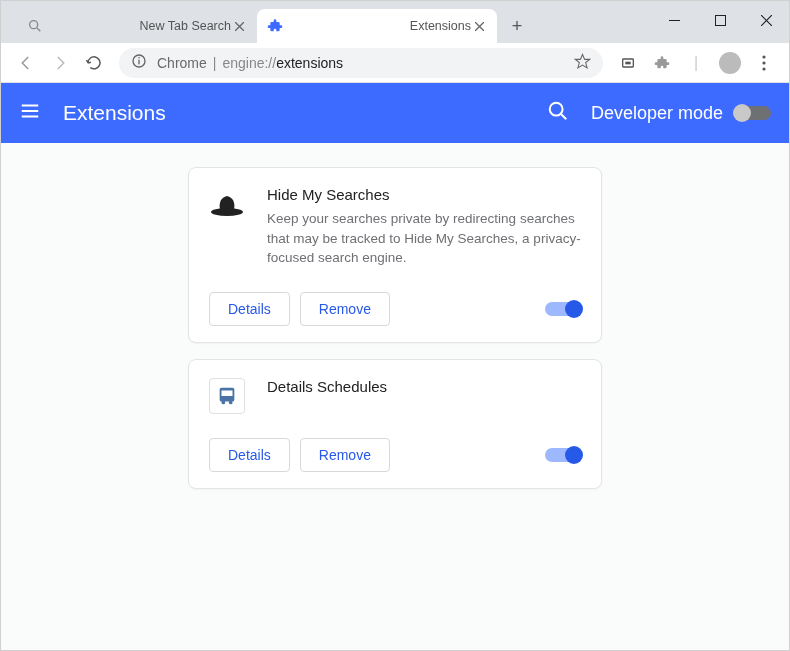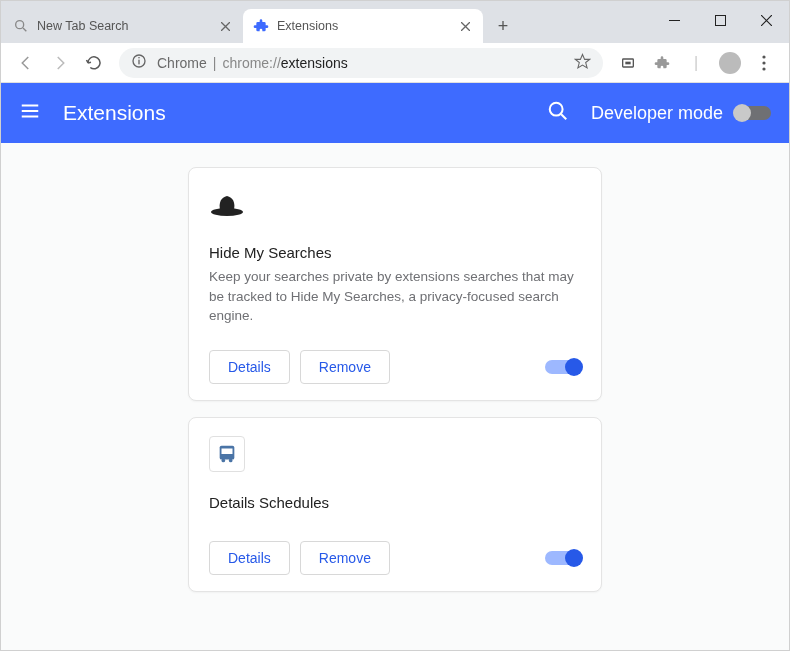--- a/index.html
+++ b/index.html
@@ -28,21 +28,22 @@
       align-items: center;
       justify-content: center;
       cursor: pointer;
     }
     
     .tab-row {
       height: 42px;
       background: #dee1e6;
       display: flex;
       align-items: flex-end;
-      padding-left: 2px;
+      padding-left: 16px;
+      text-align: right;
     }
     .tab {
       height: 34px;
       min-width: 240px;
       max-width: 240px;
       background: #dee1e6;
       border-radius: 8px 8px 0 0;
       display: flex;
       align-items: center;
       padding: 0 10px;
@@ -182,21 +183,20 @@
       background: #fff;
       border: 1px solid #e4e4e4;
       border-radius: 8px;
       padding: 18px 20px 16px 20px;
       box-shadow: 0 1px 2px rgba(0,0,0,0.04);
     }
     .card-top {
       display: flex;
       gap: 22px;
       margin-bottom: 24px;
-      flex-direction: column;
     }
     .card-icon {
       width: 36px;
       height: 36px;
       flex-shrink: 0;
       display: flex;
       align-items: center;
       justify-content: center;
     }
     .card-icon-box {
@@ -330,21 +330,21 @@
   <div class="omnibox">
     <span class="secure-icon">
       <svg width="16" height="16" viewBox="0 0 24 24">
           <circle cx="12" cy="12" r="9" fill="none" stroke="#666" stroke-width="2"></circle>
           <rect x="11" y="10" width="2" height="7" fill="#666"></rect>
           <rect x="11" y="6" width="2" height="2" fill="#666"></rect>
         </svg>
     </span>
     <span class="chrome-label">Chrome</span>
     <span class="divider">|</span>
-    <span class="url-light">chrome://</span>
+    <span class="url-light">engine://</span>
       <span class="url-bold">extensions</span>
     <span class="star">
       <svg width="17" height="17" viewBox="0 0 24 24">
           <path d="M12 2 L15 9 L22 9 L16.5 13.5 L18.5 21 L12 17 L5.5 21 L7.5 13.5 L2 9 L9 9 Z" fill="none" stroke="#666" stroke-width="1.5"></path>
         </svg>
     </span>
   </div>
   <div class="toolbar-icon">
     <svg width="16" height="16" viewBox="0 0 24 24">
         <rect x="4" y="6" width="16" height="12" rx="1" fill="none" stroke="#555" stroke-width="2"></rect>
@@ -389,21 +389,21 @@
   <div class="ext-card">
     <div class="card-top">
       <div class="card-icon">
         <svg width="34" height="28" viewBox="0 0 34 28">
             <ellipse cx="17" cy="22" rx="16" ry="4" fill="#222"></ellipse>
             <path d="M10 20 Q8 8 17 6 Q26 8 24 20 Z" fill="#222"></path>
           </svg>
       </div>
       <div class="card-body">
         <div class="card-title">Hide My Searches</div>
-        <div class="card-desc">Keep your searches private by extensions searches that may be tracked to Hide My Searches, a privacy-focused search engine.</div>
+        <div class="card-desc">Keep your searches private by redirecting searches that may be tracked to Hide My Searches, a privacy-focused search engine.</div>
       </div>
     </div>
     <div class="card-bottom">
       <div class="card-btn">Details</div>
       <div class="card-btn">Remove</div>
       <div class="card-toggle"></div>
     </div>
   </div>
 
   <div class="ext-card">

